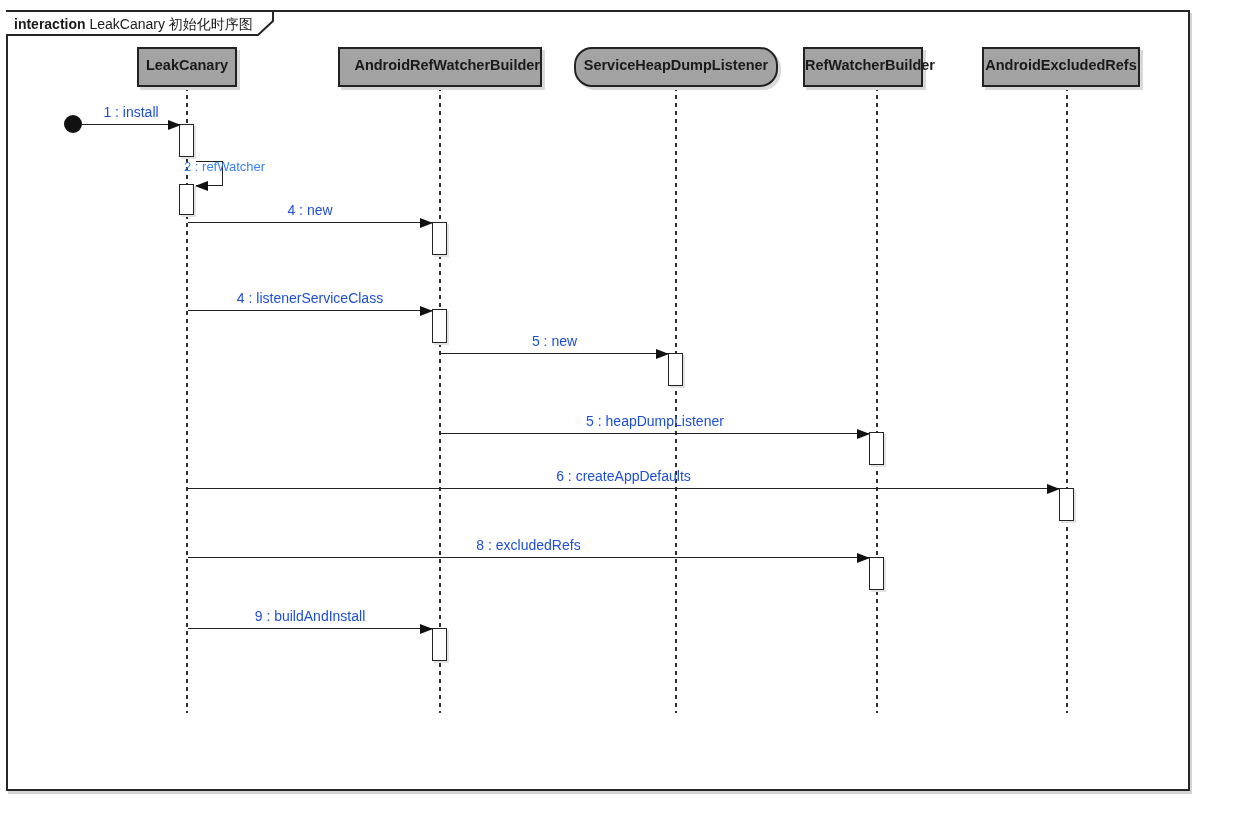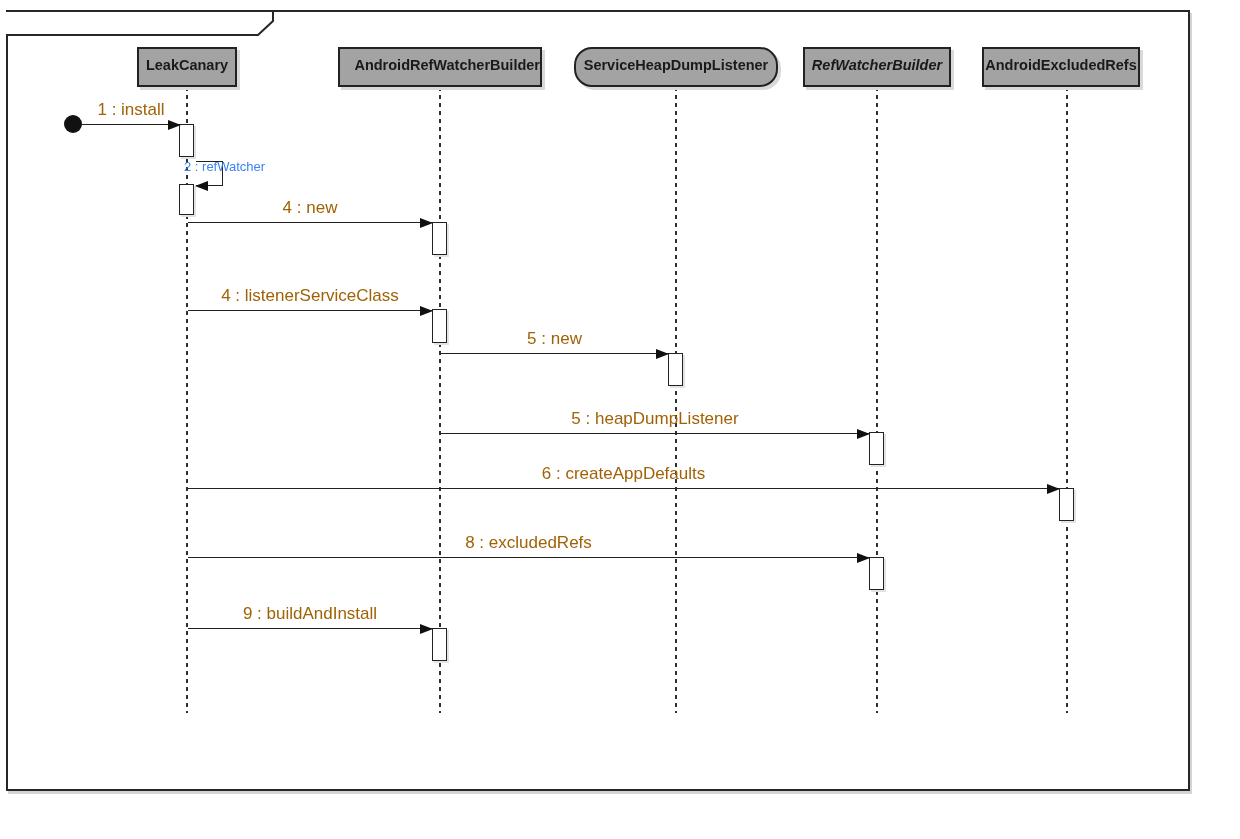--- a/index.html
+++ b/index.html
@@ -44,21 +44,21 @@
     border-top:5px solid transparent;border-bottom:5px solid transparent;
     border-left:13px solid #111111;
   }
   .arrow-l{
     position:absolute;left:-1px;bottom:-6px;width:0;height:0;
     border-top:5px solid transparent;border-bottom:5px solid transparent;
     border-right:13px solid #111111;
   }
   .msg-label{
     position:absolute;left:50%;transform:translateX(-50%);bottom:4px;
-    white-space:nowrap;font-size:17px;color:#a16207;
+    white-space:nowrap;font-size:14px;color:#1d4ed8;
   }
   .self-msg{
     position:absolute;left:196px;top:161px;width:26px;height:23px;z-index:5;
     border-top:1.5px solid #222222;border-right:1.5px solid #222222;
     border-bottom:1.5px solid #222222;
   }
   .self-label{
     position:absolute;left:184px;top:159px;font-size:13px;color:#3b82f6;
     white-space:nowrap;z-index:6;
   }
@@ -69,32 +69,36 @@
 </style>
 </head>
 <body>
 
 <div class="frame"></div>
 
 <div class="frame-label">
   <svg width="270" height="26" viewBox="0 0 270 26">
     <path d="M0 1 H267 V11 L252 25 H0" fill="#ffffff" stroke="#262626" stroke-width="2"></path>
   </svg>
+  <div class="txt">
+    <span class="kw">interaction</span>
+    <span>LeakCanary 初始化时序图</span>
+  </div>
 </div>
 
 <div class="lifeline" style="left:186px;"></div>
 <div class="lifeline" style="left:439px;"></div>
 <div class="lifeline" style="left:675px;"></div>
 <div class="lifeline" style="left:876px;"></div>
 <div class="lifeline" style="left:1066px;"></div>
 
 <div class="participant" style="left:137px;width:100px;">LeakCanary</div>
 <div class="participant" style="left:338px;width:204px;text-align:right;">AndroidRefWatcherBuilder</div>
 <div class="participant" style="left:574px;width:204px;border-radius:18px;">ServiceHeapDumpListener</div>
-<div class="participant" style="left:803px;width:148px;font-style:italic;">RefWatcherBuilder</div>
+<div class="participant" style="left:803px;width:120px;">RefWatcherBuilder</div>
 <div class="participant" style="left:982px;width:158px;">AndroidExcludedRefs</div>
 
 <div class="activation" style="left:179px;top:124px;height:31px;"></div>
 <div class="activation" style="left:179px;top:184px;height:29px;"></div>
 <div class="activation" style="left:432px;top:222px;height:31px;"></div>
 <div class="activation" style="left:432px;top:309px;height:32px;"></div>
 <div class="activation" style="left:668px;top:353px;height:31px;"></div>
 <div class="activation" style="left:869px;top:432px;height:31px;"></div>
 <div class="activation" style="left:1059px;top:488px;height:31px;"></div>
 <div class="activation" style="left:869px;top:557px;height:31px;"></div>

